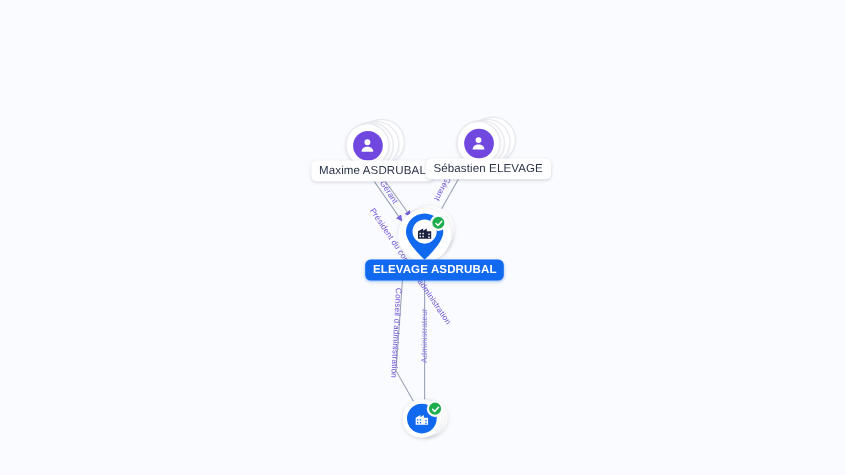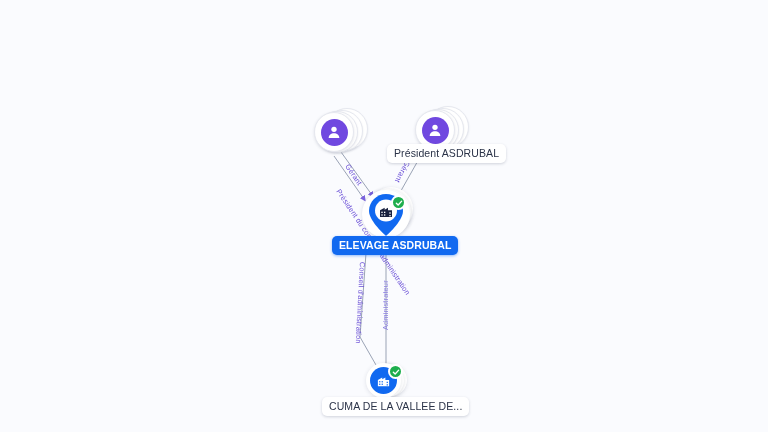--- a/index.html
+++ b/index.html
@@ -178,35 +178,36 @@
     <div class="person-stack-card c1"></div>
     <div class="person-avatar-wrap">
       <div class="person-avatar">
         <svg width="16" height="16" viewBox="0 0 24 24" fill="#ffffff">
           <circle cx="12" cy="8" r="4"></circle>
           <path d="M4 21c0-4.4 3.6-7 8-7s8 2.6 8 7z"></path>
         </svg>
       </div>
     </div>
   </div>
+  <div class="node-label" style="left:283px; top:146px;">Maxime ASDRUBAL</div>
 
   <div class="person-node" style="left:415px; top:109px;">
     <div class="person-stack-card c3"></div>
     <div class="person-stack-card c2"></div>
     <div class="person-stack-card c1"></div>
     <div class="person-avatar-wrap">
       <div class="person-avatar">
         <svg width="16" height="16" viewBox="0 0 24 24" fill="#ffffff">
           <circle cx="12" cy="8" r="4"></circle>
           <path d="M4 21c0-4.4 3.6-7 8-7s8 2.6 8 7z"></path>
         </svg>
       </div>
     </div>
   </div>
-  <div class="node-label" style="left:387px; top:144px;">Président ASDRUBAL</div>
+  <div class="node-label" style="left:387px; top:144px;">Sébastien ELEVAGE</div>
 
   <div class="company-node" style="left:358px; top:188px;">
     <div class="company-halo h3"></div>
     <div class="company-halo h2"></div>
     <div class="company-halo"></div>
     <svg class="pin-svg" width="56" height="60" viewBox="0 0 56 60">
       <path d="M28 6 C18.6 6 11 13.6 11 23 C11 33.2 28 48 28 48 C28 48 45 33.2 45 23 C45 13.6 37.4 6 28 6 Z" fill="#1169f0"></path>
       <circle cx="28" cy="22.5" r="11" fill="#ffffff"></circle>
     </svg>
     <div style="position:absolute; left:20px; top:15px; width:16px; height:16px;">
@@ -244,15 +245,14 @@
         <rect x="17" y="14" width="2" height="2" fill="#1169f0"></rect>
         <rect x="17" y="18" width="2" height="2" fill="#1169f0"></rect>
       </svg>
     </div>
     <div class="badge-check" style="left:27px; top:5px;">
       <svg width="8" height="8" viewBox="0 0 24 24" fill="none" stroke="#ffffff" stroke-width="4" stroke-linecap="round" stroke-linejoin="round">
         <path d="M4 12.5 L9.5 18 L20 6.5"></path>
       </svg>
     </div>
   </div>
-  <div class="node-label" style="left:322px; top:397px;">CUMA DE LA VALLEE DE...</div>
 
 </div>
 
 </body></html>

